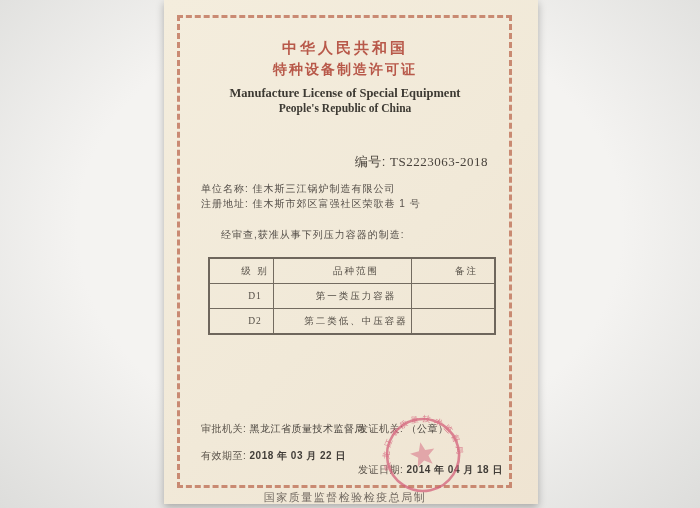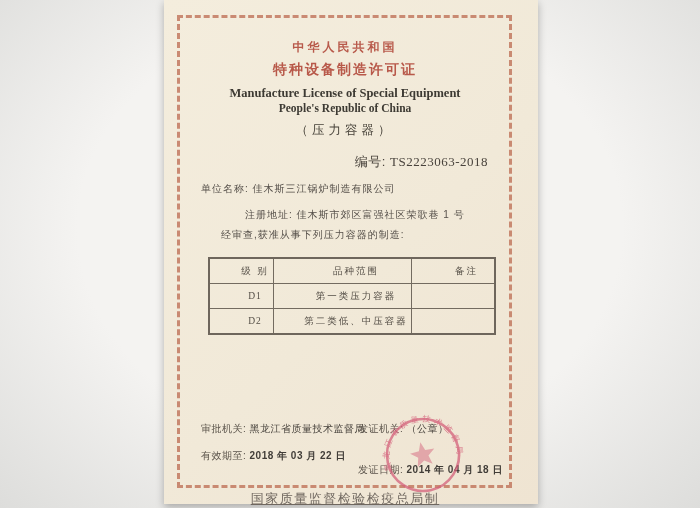--- a/index.html
+++ b/index.html
@@ -12,62 +12,61 @@
     position:absolute;left:164px;top:0;width:374px;height:504px;
     background:linear-gradient(135deg,#f4eddd 0%,#f1e9d8 55%,#efe4d2 100%);
     box-shadow:0 3px 8px rgba(0,0,0,.28);
   }
   .frame{
     position:absolute;left:13px;top:15px;right:26px;bottom:16px;
     border:3px dashed #c37a61;opacity:.85;
   }
   .abs{position:absolute;}
   .ctr{left:0;right:12px;text-align:center;}
-  .title-cn1{top:39px;font-size:12px;font-weight:bold;letter-spacing:3px;color:#b8594a;}
+  .title-cn1{top:39px;font-size:15px;font-weight:bold;letter-spacing:3px;color:#b8594a;}
   .title-cn2{top:61px;font-size:14px;font-weight:bold;letter-spacing:2px;color:#b8594a;}
   .title-en1{top:86px;font-size:12.5px;font-weight:bold;color:#3d3a33;font-family:"Liberation Serif",serif;}
   .title-en2{top:102px;font-size:11.5px;font-weight:bold;color:#3d3a33;font-family:"Liberation Serif",serif;}
   .subject{top:122px;font-size:12.5px;letter-spacing:4px;color:#474239;}
   .license-no{top:153px;right:50px;font-size:13px;color:#49433c;letter-spacing:.5px;}
   .license-no .num{font-family:"Liberation Serif",serif;}
   .inforow{left:37px;font-size:10px;letter-spacing:1px;color:#56504a;}
   .inforow.company{top:182px;}
-  .inforow.address{top:208px;margin-left:44px;}
+  .inforow.address{top:197px;}
   .approval{left:57px;top:228px;font-size:10px;letter-spacing:1px;color:#56504a;}
   .lictable{left:44px;top:257px;width:288px;border-collapse:collapse;
     font-size:9.5px;color:#544e46;}
   .lictable th,.lictable td{
     border:1px solid #736b60;text-align:center;font-weight:normal;
     height:22px;letter-spacing:2px;padding-left:28px;}
   .lictable{border:2px solid #6e665c;}
   .lictable .c-level{width:47px;}
   .lictable .c-scope{width:162px;}
   .lictable .c-note{width:79px;}
   .lictable td.level{font-family:"Liberation Serif",serif;letter-spacing:1px;}
   .botrow{font-size:10px;letter-spacing:.5px;color:#5b544b;}
   .botrow .val{color:#48433d;}
   .botrow .valb{color:#413d38;font-weight:bold;}
   .r1l{left:37px;top:422px;}
   .r1r{left:194px;top:422px;}
   .r2l{left:37px;top:449px;}
   .r2r{left:194px;top:463px;}
   .seal{left:211px;top:407px;width:96px;height:96px;transform:rotate(-12deg);opacity:.88;}
-  .print-footer{top:490px;font-size:13px;letter-spacing:1.5px;color:#6f675f;text-decoration:underline;}
+  .print-footer{top:490px;font-size:11px;letter-spacing:1.5px;color:#6f675f;}
 </style>
 </head>
 <body>
 
 <div class="paper">
   <div class="frame"></div>
 
   <div class="abs ctr title-cn1">中华人民共和国</div>
   <div class="abs ctr title-cn2">特种设备制造许可证</div>
   <div class="abs ctr title-en1">Manufacture License of Special Equipment</div>
   <div class="abs ctr title-en2">People's Republic of China</div>
-  <div class="abs ctr subject">（压力容器）</div>
 
   <div class="abs license-no">
     <span>编号:</span>
     <span class="num">TS2223063-2018</span>
   </div>
 
   <div class="abs inforow company">
     <span>单位名称:</span>
     <span>佳木斯三江锅炉制造有限公司</span>
   </div>

